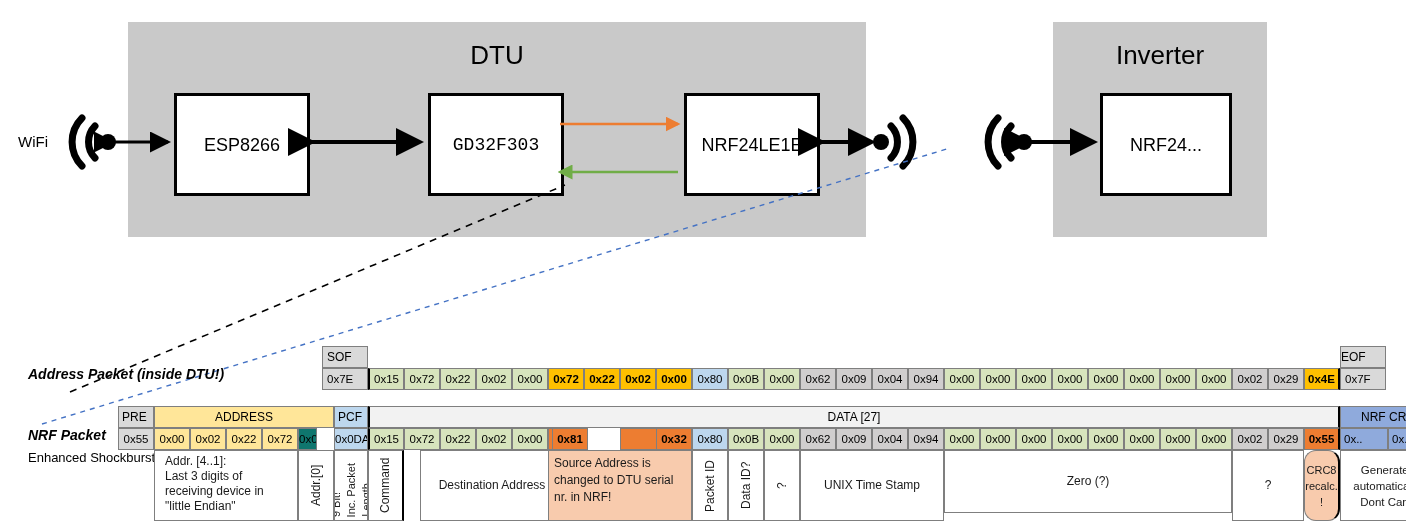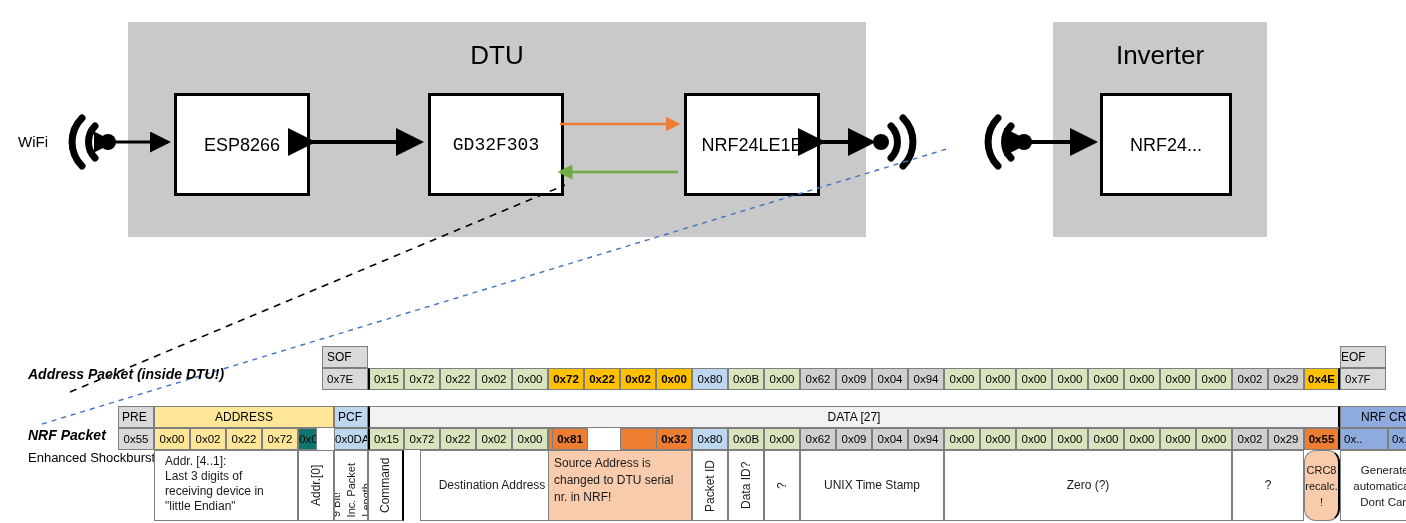--- a/index.html
+++ b/index.html
@@ -203,18 +203,18 @@
         <div style="writing-mode: vertical-rl; transform: rotate(180deg); font-size: 11px;">Inc. Packet</div>
         <div style="writing-mode: vertical-rl; transform: rotate(180deg); font-size: 11px;">Length</div>
       </div>
       <div class="desc rot2" style="left: 368px; top: 110px; width: 36px; height: 71px; background: rgb(255, 255, 255); border-left: 2px solid rgb(0, 0, 0);">Command</div>
       <div class="desc" style="left: 404px; top: 110px; width: 144px; height: 71px; background: rgb(255, 255, 255); margin-left: 16px;">Destination Address</div>
       <div class="desc left" style="left: 548px; top: 110px; width: 144px; height: 71px; background: rgb(248, 203, 173); align-items: flex-start; line-height: 17px; padding: 4px 5px;">Source Address is changed to DTU serial nr. in NRF!</div>
       <div class="desc rot2" style="left: 692px; top: 110px; width: 36px; height: 71px; background: rgb(255, 255, 255);">Packet ID</div>
       <div class="desc rot2" style="left: 728px; top: 110px; width: 36px; height: 71px; background: rgb(255, 255, 255);">Data ID?</div>
       <div class="desc rot2" style="left: 764px; top: 110px; width: 36px; height: 71px; background: rgb(255, 255, 255);">?</div>
       <div class="desc" style="left: 800px; top: 110px; width: 144px; height: 71px; background: rgb(255, 255, 255);">UNIX Time Stamp</div>
-      <div class="desc" style="left: 944px; top: 110px; width: 288px; height: 71px; background: rgb(255, 255, 255);">Zero (?)</div>
+      <div class="desc" style="left: 944px; top: 110px; width: 288px; height: 63px; background: rgb(255, 255, 255);">Zero (?)</div>
       <div class="desc" style="left: 1232px; top: 110px; width: 72px; height: 71px; background: rgb(255, 255, 255);">?</div>
       <div class="desc" style="left: 1304px; top: 110px; width: 36px; height: 71px; background: rgb(248, 203, 173); font-size: 11px; line-height: 16px; border-right: 2px solid rgb(0, 0, 0); border-radius: 12px;">CRC8 recalc. !</div>
       <div class="desc" style="left: 1340px; top: 110px; width: 96px; height: 71px; background: rgb(255, 255, 255); font-size: 11.5px; line-height: 16px;">Generated automatically. Dont Care!</div>
     </div>
 </div>
 
 </body></html>

